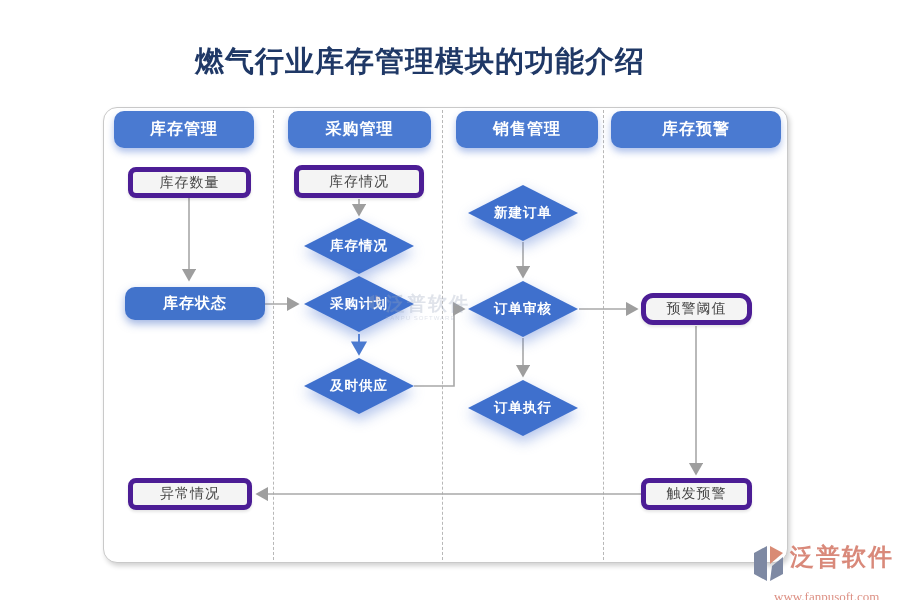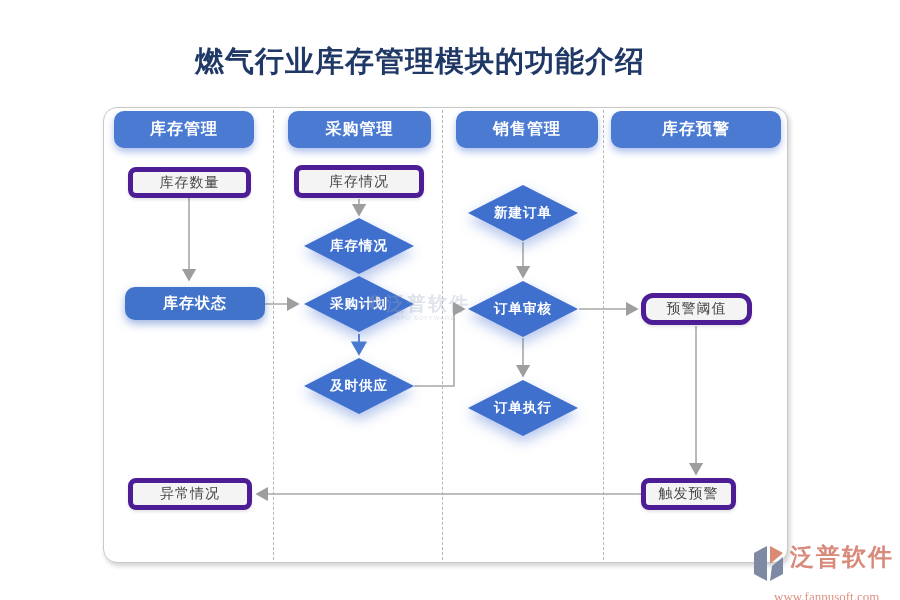--- a/index.html
+++ b/index.html
@@ -135,21 +135,21 @@
       <div class="diamond">新建订单</div>
     </div>
     <div class="dia-wrap" style="left:364px; top:173px;">
       <div class="diamond">订单审核</div>
     </div>
     <div class="dia-wrap" style="left:364px; top:272px;">
       <div class="diamond">订单执行</div>
     </div>
 
     <div class="gbox" style="left:537px; top:185px; width:111px; height:32px;border-radius:12px;">预警阈值</div>
-    <div class="gbox" style="left:537px; top:370px; width:95px; height:32px;">触发预警</div>
+    <div class="gbox" style="left:537px; top:370px; width:111px; height:32px;">触发预警</div>
 
     <div class="wm-center">
       <svg width="17" height="17" viewBox="0 0 40 40">
         <path d="M19 2 L6 9 L6 30 L19 37 Z" fill="#9aa6bd"></path>
         <path d="M22 2 L35 9 L22 20 Z" fill="#c4a49c"></path>
         <path d="M24 22 L35 13 L35 30 L22 37 Z" fill="#9aa6bd"></path>
       </svg>
       <div>
         <div class="wm-txt">泛普软件</div>
         <div class="wm-sub">FANPU SOFTWARE</div>

